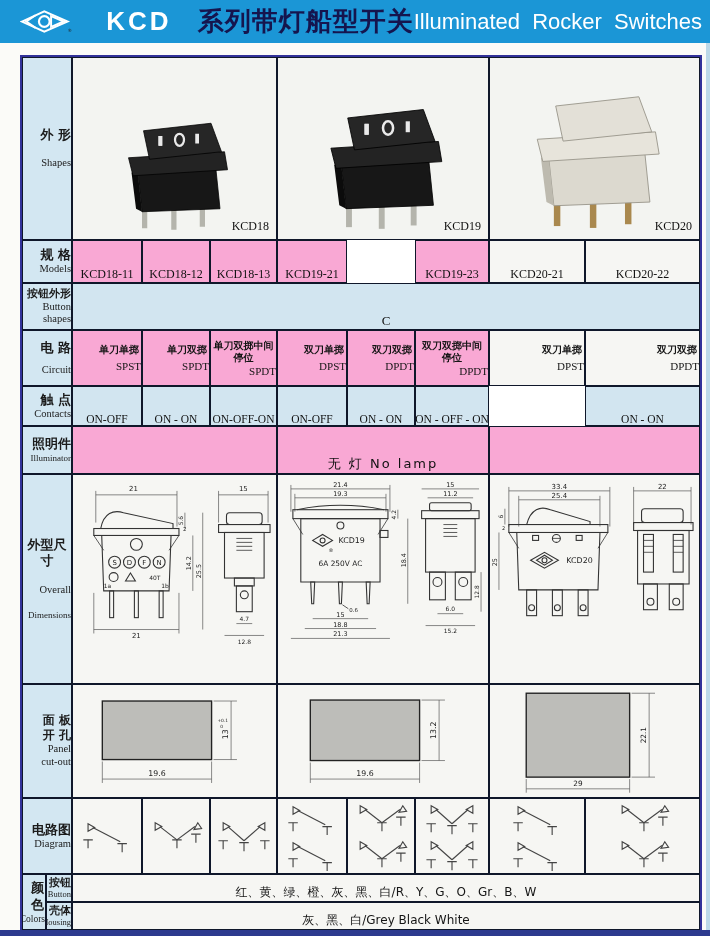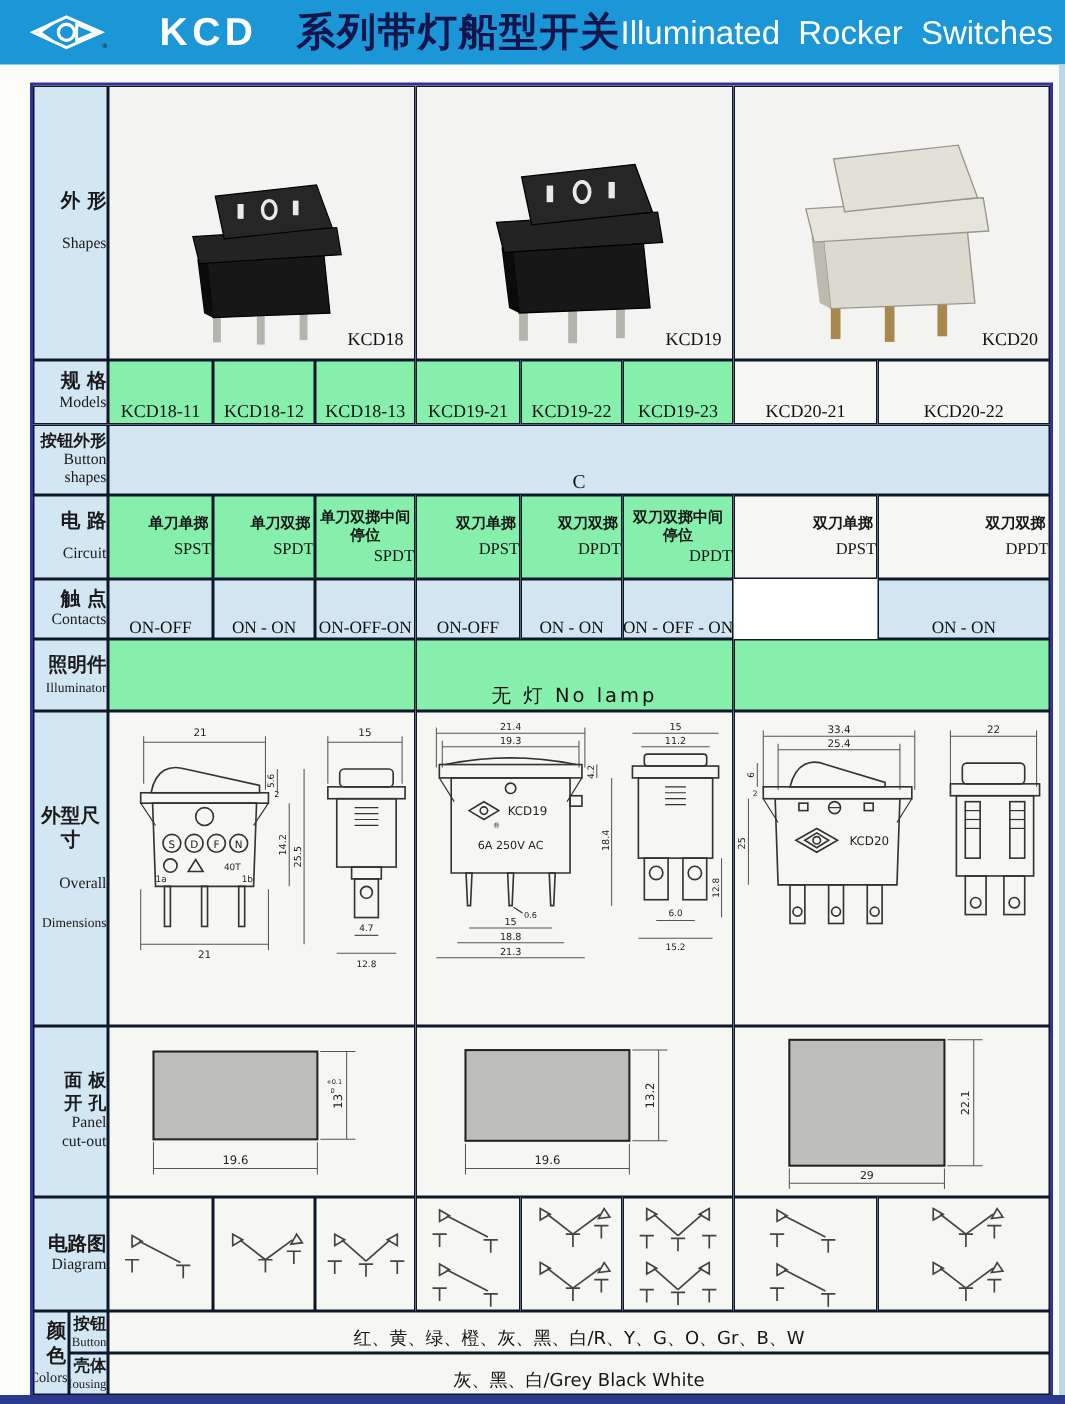--- a/index.html
+++ b/index.html
@@ -16,21 +16,21 @@
   .band-b{position:absolute;left:0;bottom:0;width:710px;height:6px;background:#2c3a8e;}
   
   .grid{position:absolute;left:20px;top:55px;background:#fff;border:2px solid #32329a;
         display:grid;
         grid-template-columns:24px 26px 70px 68px 67px 70px 68px 74px 96px 115px;
         grid-template-rows:183px 43px 47px 56px 40px 48px 210px 114px 76px 28px 28px;}
   .cell{border:1px solid #0f172a;box-sizing:border-box;display:flex;align-items:flex-end;
         justify-content:center;overflow:hidden;position:relative;}
   .col{flex-direction:column;}
   .lab{background:#d3e7f2;text-align:center;}
-  .vgray{background:#86efac;}
+  .vgray{background:#f9a8d4;}
   .vblue{background:#d2e5f0;}
   .vwhite{background:#f6f6f3;}
   .photo{background:#f3f4f1;}
   .cn{font:bold 13px "DejaVu Sans",sans-serif;color:#1b1b1b;line-height:1.25;}
   .en{font:10.5px "Liberation Serif",serif;color:#1b1b1b;line-height:1.2;}
   .en.sm{font-size:9px;}
   .gap8{margin-top:8px;} .gap14{margin-top:14px;}
   .mod{font:12px "Liberation Serif",serif;color:#111;}
   .circ-cn{font:bold 10px "DejaVu Sans",sans-serif;color:#151515;text-align:center;line-height:1.25;padding:0 2px;}
   .circ-en{font:11px "Liberation Serif",serif;color:#151515;margin-top:3px;}
@@ -147,21 +147,20 @@
     </div>
 
     <div class="cell lab col" style="grid-area:2/1/3/3">
       <span class="cn">规 格</span>
       <span class="en">Models</span>
     </div>
     <div class="cell vgray mod" style="grid-area:2/3/3/4">KCD18-11</div>
     <div class="cell vgray mod" style="grid-area:2/4/3/5">KCD18-12</div>
     <div class="cell vgray mod" style="grid-area:2/5/3/6">KCD18-13</div>
     <div class="cell vgray mod" style="grid-area:2/6/3/7">KCD19-21</div>
-    <div class="cell vgray mod" style="grid-area:2/7/3/8">KCD19-22</div>
     <div class="cell vgray mod" style="grid-area:2/8/3/9">KCD19-23</div>
     <div class="cell vwhite mod" style="grid-area:2/9/3/10">KCD20-21</div>
     <div class="cell vwhite mod" style="grid-area:2/10/3/11">KCD20-22</div>
 
     <div class="cell lab col" style="grid-area:3/1/4/3">
       <span class="cn" style="font-size:11px">按钮外形</span>
       <span class="en">Button</span>
       <span class="en">shapes</span>
     </div>
     <div class="cell vblue bigc" style="grid-area:3/3/4/11">C</div>

